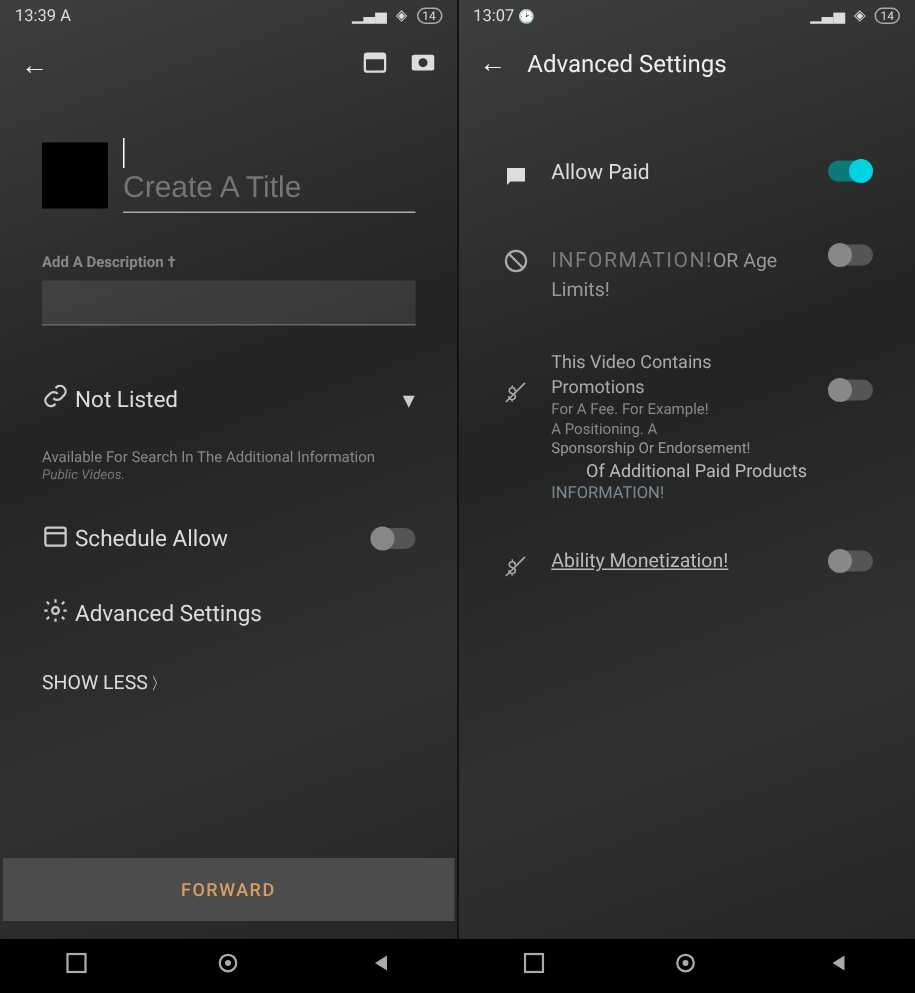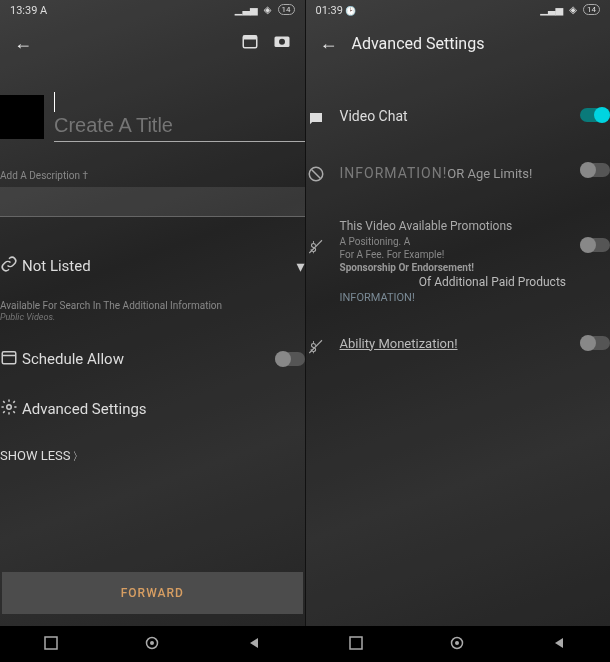--- a/index.html
+++ b/index.html
@@ -7,29 +7,29 @@
     .dual-screen { display: flex; width: 100%; height: 100%; }
     .phone { flex: 1; position: relative; background: linear-gradient(160deg, #4a4a4a 0%, #2a2a2a 40%, #3a3a3a 70%, #2a2a2a 100%); color: #fff; display: flex; flex-direction: column; }
     .phone::before { content: ""; position: absolute; inset: 0; background: rgba(0,0,0,0.15); pointer-events: none; }
     .phone:first-child { border-right: 1px solid #111; }
     .status-bar { display: flex; justify-content: space-between; align-items: flex-start; padding: 4px 10px; font-size: 11px; color: #ddd; height: 22px; position: relative; z-index: 2; }
     .status-right { display: flex; gap: 6px; align-items: center; }
     .status-icon { display: inline-block; color: #ddd; font-size: 10px; }
     .topbar { display: flex; align-items: center; padding: 10px 14px; gap: 14px; position: relative; z-index: 2; }
     .topbar .spacer { flex: 1; }
     .topbar h1 { font-size: 16px; font-weight: 400; color: #eee; }
-    .content { padding: 8px 0; flex: 1; position: relative; z-index: 2; overflow: hidden; }
+    .content { padding: 8px 28px; flex: 1; position: relative; z-index: 2; overflow: hidden; }
     .title-row { display: flex; align-items: center; gap: 10px; margin-top: 20px; }
     .thumb { width: 44px; height: 44px; background: #000; }
     .title-line { flex: 1; border-bottom: 1px solid #aaa; padding-bottom: 4px; }
     .title-input { font-size: 20px; color: #888; background: transparent; border: none; width: 100%; }
     .caret { display: inline-block; width: 1px; height: 20px; background: #fff; vertical-align: middle; margin-bottom: 2px; }
     .desc-block { margin-top: 28px; }
     .desc-box { margin-top: 6px; height: 30px; border-bottom: 1px solid #666; background: rgba(180,180,180,0.15); }
-    .small-label { font-size: 10px; color: #888; }
+    .small-label { font-size: 10px; color: #888; font-weight: bold; }
     .row { display: flex; align-items: center; padding: 14px 0; gap: 4px; }
     .row-label { flex: 1; color: #ddd; font-size: 15px; }
     .row-icon { width: 18px; text-align: center; color: #ccc; }
     .row-end { color: #ccc; }
     .privacy-row { margin-top: 24px; }
     .info-text { font-size: 10px; color: #888; line-height: 1.3; margin-top: 8px; }
     .info-text-small { font-size: 9px; color: #777; font-style: italic; }
     .toggle { width: 30px; height: 14px; background: #555; border-radius: 8px; position: relative; }
     .toggle::after { content: ""; position: absolute; width: 16px; height: 16px; background: #888; border-radius: 50%; top: -1px; left: 0; }
     .toggle.on { background: #0a7a7a; }
@@ -131,40 +131,40 @@
       <div class="show-less">
         <span>SHOW LESS</span><span class="chev">〉</span>
       </div>
     </div>
     <div class="forward-btn">FORWARD</div>
     <div class="bottom-pad"></div>
   </div>
 
   <div class="phone">
     <div class="status-bar">
-      <span><span>01:39</span> <span style="font-size:9px;">🕑</span></span>
+      <span><span>13:07</span> <span style="font-size:9px;">🕑</span></span>
       <div class="status-right">
         <span class="status-icon">▁▃▅</span>
         <span class="status-icon">◈</span>
         <span class="status-icon" style="border:1px solid #aaa; border-radius:6px; padding:0 3px; font-size:8px;">14</span>
       </div>
     </div>
     <div class="topbar">
       <span class="back-arrow">←</span>
       <h1>Advanced Settings</h1>
     </div>
     <div class="content">
       <div class="adv-row" style="margin-top:20px;">
         <span class="adv-icon">
           <svg class="icon-svg" viewBox="0 0 24 24">
               <path d="M4 4h16v12H7l-3 3V4z" fill="#ddd"></path>
             </svg>
         </span>
         <div class="adv-text">
-            <div class="adv-title">Video Chat</div>
+            <div class="adv-title">Allow Paid</div>
           </div>
         <span class="toggle on"></span>
       </div>
       <div class="adv-row">
         <span class="adv-icon">
           <svg class="icon-svg" viewBox="0 0 24 24">
               <circle cx="12" cy="12" r="9" fill="none" stroke="#aaa" stroke-width="2"></circle>
               <line x1="6" y1="6" x2="18" y2="18" stroke="#aaa" stroke-width="2"></line>
             </svg>
         </span>
@@ -174,24 +174,24 @@
         <span class="toggle"></span>
       </div>
       <div class="adv-row">
         <span class="adv-icon" style="margin-top:20px;">
           <svg class="icon-svg" viewBox="0 0 24 24">
               <text x="4" y="18" font-size="16" fill="#aaa">$</text>
               <line x1="3" y1="20" x2="20" y2="3" stroke="#aaa" stroke-width="1.5"></line>
             </svg>
         </span>
         <div class="adv-text">
-          <div class="adv-body">This Video Available Promotions</div>
+          <div class="adv-body">This Video Contains Promotions</div>
+          <div class="adv-sub">For A Fee. For Example!</div>
           <div class="adv-sub">A Positioning. A</div>
-          <div class="adv-sub">For A Fee. For Example!</div>
-          <div class="adv-sub" style="color:#999;font-weight:bold;">Sponsorship Or Endorsement!</div>
+          <div class="adv-sub" style="color:#999;">Sponsorship Or Endorsement!</div>
           <div class="adv-body" style="color:#bbb;text-align:right;">Of Additional Paid Products</div>
           <div class="adv-info">INFORMATION!</div>
         </div>
         <span class="toggle" style="margin-top:20px;"></span>
       </div>
       <div class="adv-row">
         <span class="adv-icon">
           <svg class="icon-svg" viewBox="0 0 24 24">
               <text x="4" y="18" font-size="16" fill="#aaa">$</text>
               <line x1="3" y1="20" x2="20" y2="3" stroke="#aaa" stroke-width="1.5"></line>

